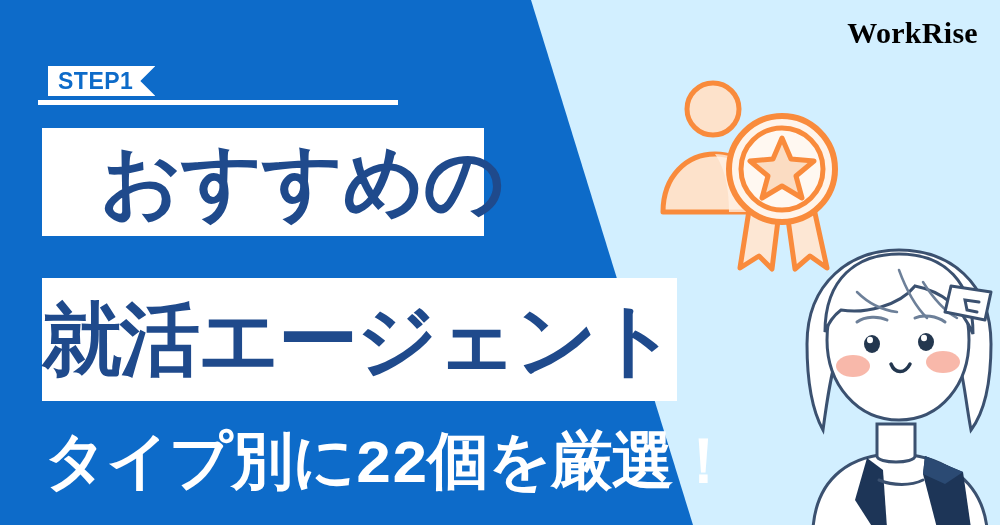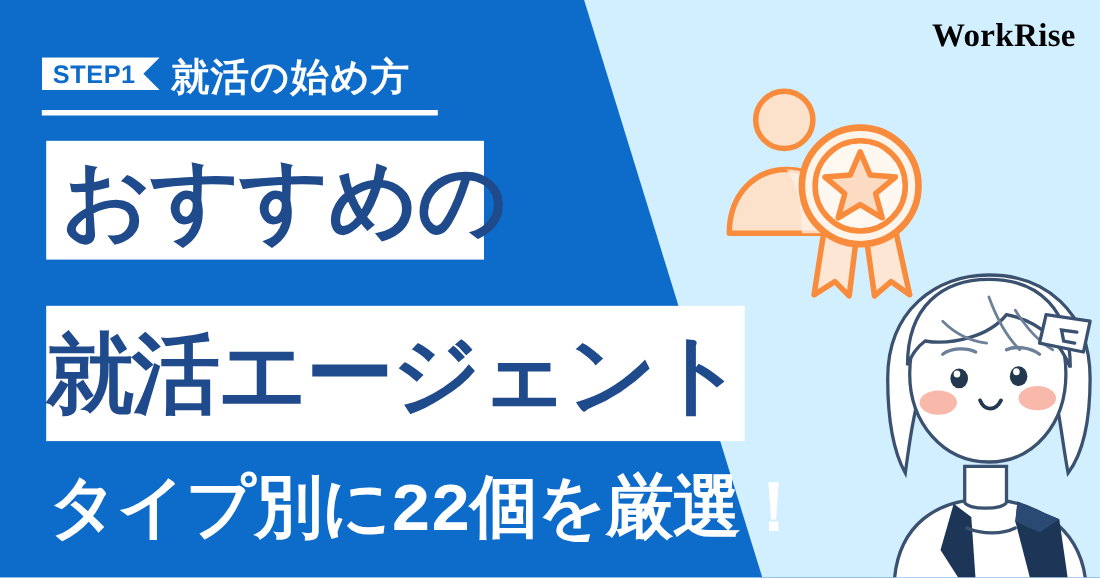--- a/index.html
+++ b/index.html
@@ -21,22 +21,22 @@
   
   .logo{
     position:absolute;right:22px;top:16px;
     font-family:Liberation Serif, serif;
     font-weight:bold;font-size:30px;letter-spacing:.3px;
     color:#000000;white-space:nowrap;
   }
 
   
   .step-row{
-    position:absolute;left:38px;top:52px;
-    display:flex;align-items:flex-start;gap:10px;height:44px;
+    position:absolute;left:48px;top:52px;
+    display:flex;align-items:flex-end;gap:0;height:44px;
   }
   .step-badge{
     position:relative;background:#ffffff;color:#0d6bc9;
     font-weight:bold;font-size:23px;letter-spacing:.5px;
     padding:2px 22px 2px 10px;line-height:26px;
     clip-path:polygon(0 0, 100% 0, 100% 100%, 0 100%, 0 100%);
     -webkit-clip-path:polygon(0 0, 100% 0, 86% 50%, 100% 100%, 0 100%);
     clip-path:polygon(0 0, 100% 0, 86% 50%, 100% 100%, 0 100%);
     font-family:"Liberation Sans","DejaVu Sans",sans-serif;
   }
@@ -51,21 +51,21 @@
 
   
   .hl-box{
     position:absolute;background:#ffffff;display:flex;align-items:center;
     justify-content:flex-start;
   }
   .hl-box .txt{
     color:#1f4a8c;font-weight:bold;white-space:nowrap;
     font-family:"DejaVu Sans","Liberation Sans",sans-serif;
   }
-  #hl1{left:42px;top:128px;width:398px;height:108px;}
+  #hl1{left:42px;top:128px;width:398px;height:108px;padding-left:44px;}
   #hl1 .txt{font-size:80px;line-height:88px;letter-spacing:-1px;padding-left:14px;}
   #hl2{left:42px;top:278px;width:635px;height:123px;}
   #hl2 .txt{font-size:80px;line-height:88px;letter-spacing:-2px;}
 
   
   .subline{
     position:absolute;left:44px;top:432px;
     color:#ffffff;font-weight:bold;font-size:62px;line-height:68px;
     letter-spacing:-1px;white-space:nowrap;
     font-family:Liberation Mono, monospace;
@@ -82,21 +82,20 @@
 
 <div id="stage">
 
   <div class="bg-light"></div>
   <div class="bg-blue"></div>
 
   <div class="logo">WorkRise</div>
 
   <div class="step-row">
     <div class="step-badge">STEP1</div>
-    <div class="step-title">就活の始め方</div>
   </div>
   <div class="step-underline"></div>
 
   <div class="hl-box" id="hl1">
     <span class="txt">おすすめの</span>
   </div>
   <div class="hl-box" id="hl2">
     <span class="txt">就活エージェント</span>
   </div>
 

